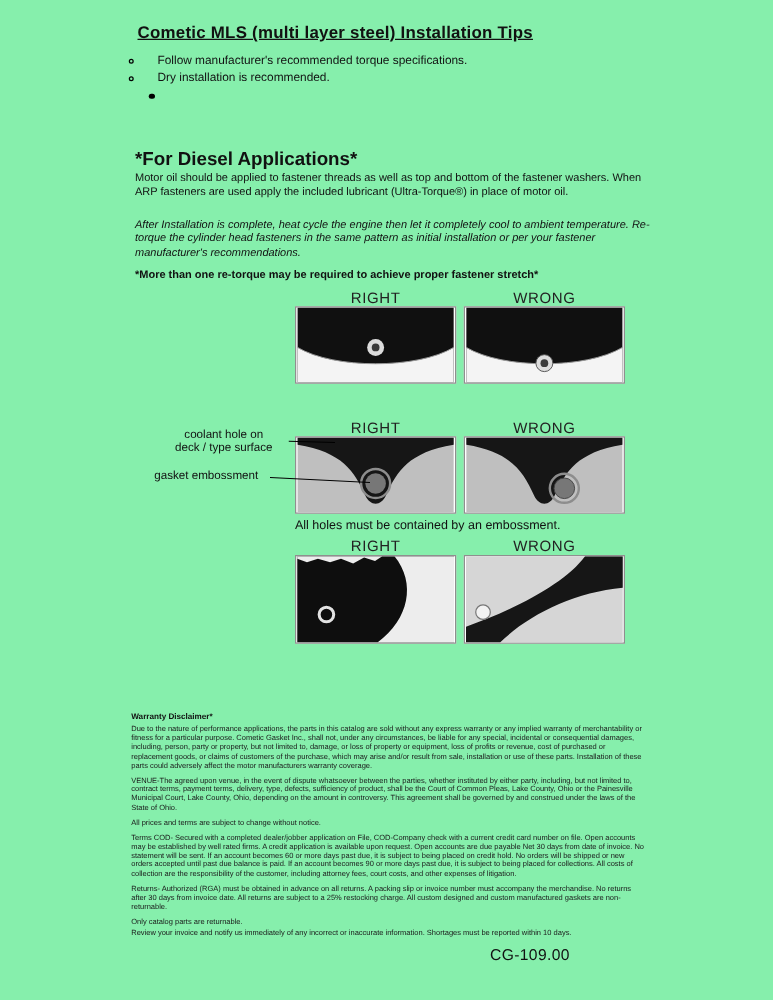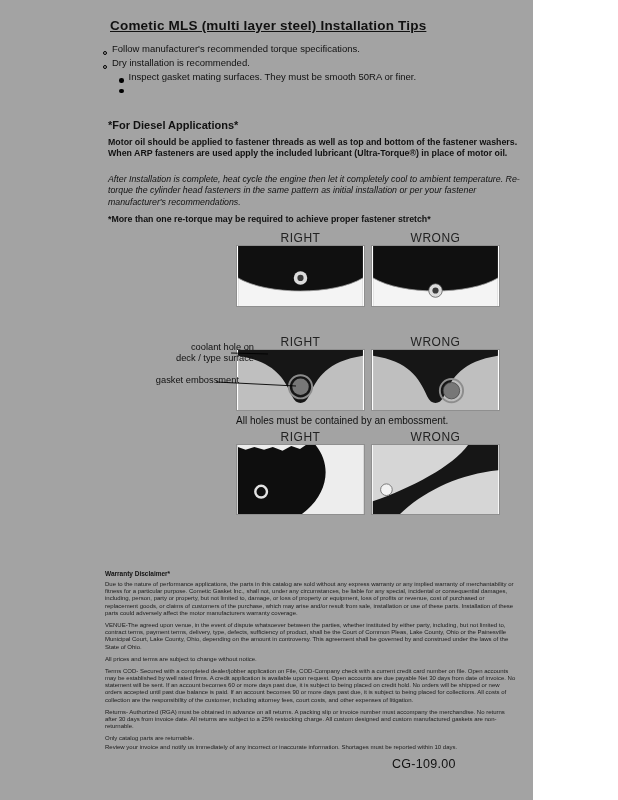--- a/index.html
+++ b/index.html
@@ -1,55 +1,55 @@
 <!DOCTYPE html>
 <html><head>
 <meta charset="utf-8">
 <style>
   * { box-sizing: border-box; margin: 0; padding: 0; }
   html, body { background: #ffffff; }
   body { font-family: "Liberation Sans", sans-serif; color: #111; }
   .page {
     position: relative;
-    width: 533px;
+    width: 618px;
     height: 800px;
-    background: #a3a3a3;
+    background: #86efac;
     overflow: hidden;
   }
 
   .title {
     position: absolute;
     left: 110px; top: 18px;
     font-size: 13.5px;
     font-weight: bold;
     text-decoration: underline;
     letter-spacing: 0.2px;
   }
 
   .bullets { position: absolute; left: 103px; top: 44px; width: 490px; }
-  .b-row { display: flex; align-items: flex-end; gap: 5px; margin-bottom: 3px; font-size: 9.5px; line-height: 1.15; }
+  .b-row { display: flex; align-items: flex-start; gap: 19px; margin-bottom: 3px; font-size: 9.5px; line-height: 1.15; }
   .b-row.sub { margin-left: 16px; }
   .b-open {
     flex: 0 0 auto; width: 4px; height: 4px; margin-top: 3px;
     border: 1px solid #000; border-radius: 50%;
   }
   .b-filled {
     flex: 0 0 auto; width: 4.5px; height: 4.5px; margin-top: 3px;
     background: #000; border-radius: 50%;
   }
 
   .diesel-heading {
     position: absolute; left: 108px; top: 119px;
-    font-size: 11px; font-weight: bold;
+    font-size: 15px; font-weight: bold;
   }
   .para {
     position: absolute; left: 108px; width: 420px;
     font-size: 8.8px; line-height: 1.28;
   }
-  .p1 { top: 137px; font-weight: bold; }
+  .p1 { top: 137px; }
   .p2 { top: 174px; font-style: italic; }
   .note { top: 214px; font-weight: bold; }
 
   .figure { position: absolute; left: 236px; width: 264px; }
   .fig1 { top: 229px; }
   .fig2 { top: 333px; }
   .fig3 { top: 428px; }
   .fig-labels { display: flex; height: 16px; align-items: flex-end; }
   .fig-label {
     width: 129px; text-align: center;
@@ -57,21 +57,21 @@
   }
   .fig-label + .fig-label { margin-left: 6px; }
   .fig-panels { display: flex; }
   svg.panel { display: block; border: 1px solid #8f8f8f; background: #fff; }
   .fig-panels svg.panel + svg.panel { margin-left: 6px; }
   .fig-caption { margin-top: 4px; font-size: 10px; line-height: 1.2; }
   .fig3 .fig-caption { width: 250px; }
 
   .annotation {
     position: absolute;
-    font-size: 9.3px; line-height: 1.18; text-align: right; margin-left: 24px;
+    font-size: 9.3px; line-height: 1.18; text-align: center;
   }
   .ann1 { left: 128px; top: 342px; width: 102px; }
   .ann2 { left: 115px; top: 375px; width: 100px; }
   .leaders { position: absolute; left: 216px; top: 344px; z-index: 5; pointer-events: none; }
 
   .disclaimer { position: absolute; left: 105px; top: 570px; width: 412px; }
   .disc-heading { font-size: 6.5px; font-weight: bold; margin-bottom: 4px; }
   .disclaimer p { font-size: 6px; line-height: 1.2; margin-bottom: 5px; color: #1a1a1a; }
 
   .footer-code {
@@ -87,24 +87,20 @@
   <h1 class="title">Cometic MLS (multi layer steel) Installation Tips</h1>
 
   <div class="bullets">
     <div class="b-row">
       <span class="b-open"></span>
       <span>Follow manufacturer's recommended torque specifications.</span>
     </div>
     <div class="b-row">
       <span class="b-open"></span>
       <span>Dry installation is recommended.</span>
-    </div>
-    <div class="b-row sub">
-      <span class="b-filled"></span>
-      <span>Inspect gasket mating surfaces.  They must be smooth 50RA or finer.</span>
     </div>
     <div class="b-row sub">
       <span class="b-filled"></span>
     </div>
   </div>
 
   <div class="diesel-heading">*For Diesel Applications*</div>
   <p class="para p1">Motor oil should be applied to fastener threads as well as top and bottom of the fastener washers. When ARP fasteners are used apply the included lubricant (Ultra-Torque®) in place of motor oil.</p>
   <p class="para p2">After Installation is complete, heat cycle the engine then let it completely cool to ambient temperature. Re-torque the cylinder head fasteners in the same pattern as initial installation or per your fastener manufacturer's recommendations.</p>
   <p class="para note">*More than one re-torque may be required to achieve proper fastener stretch*</p>

